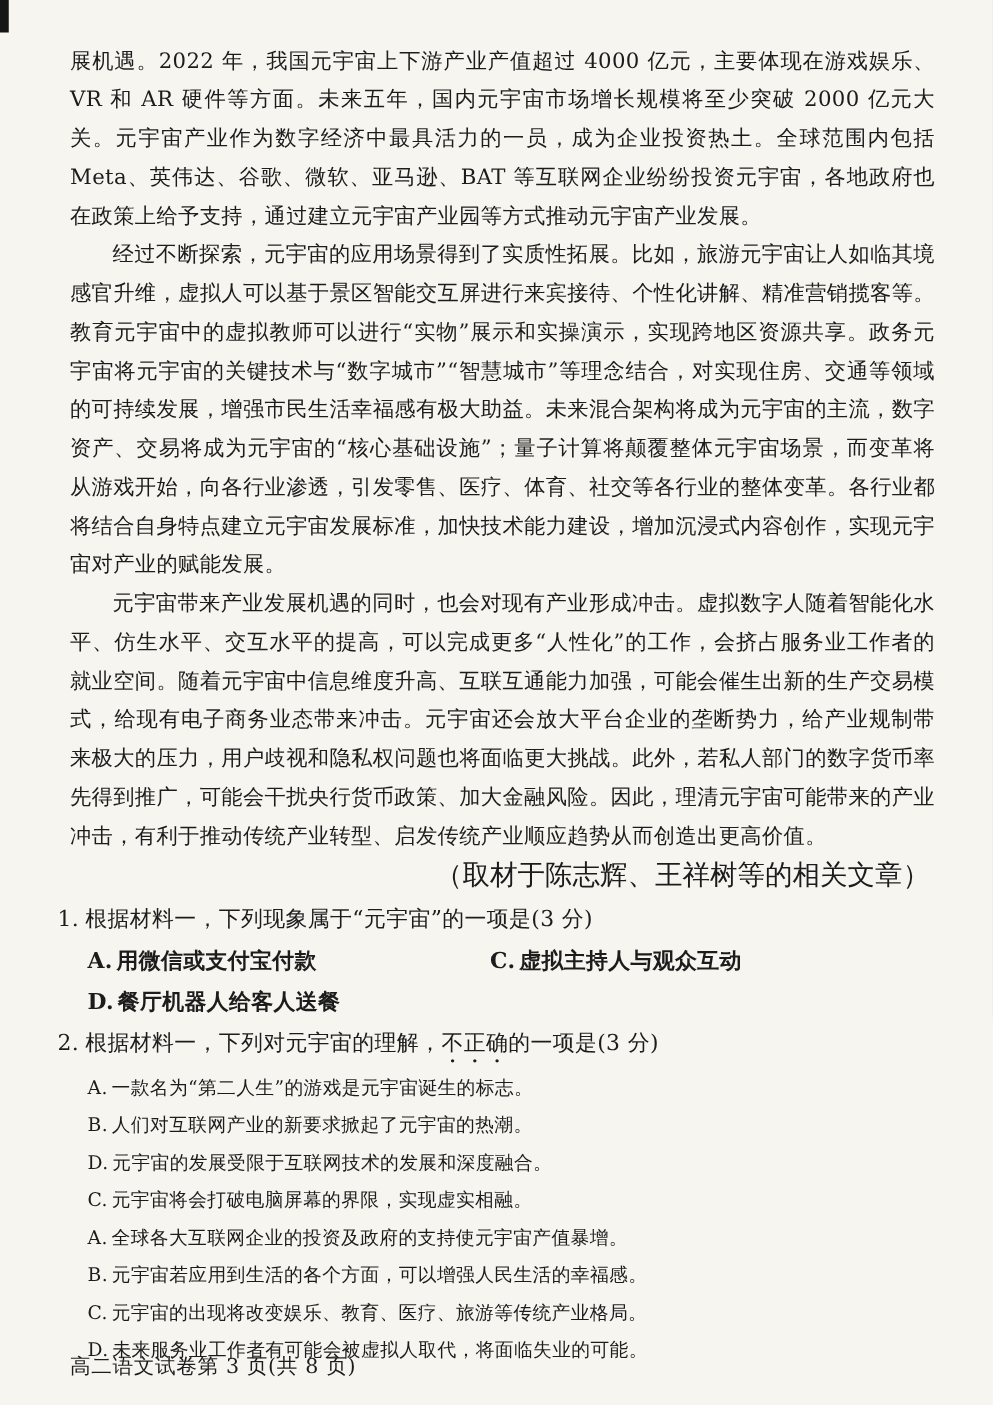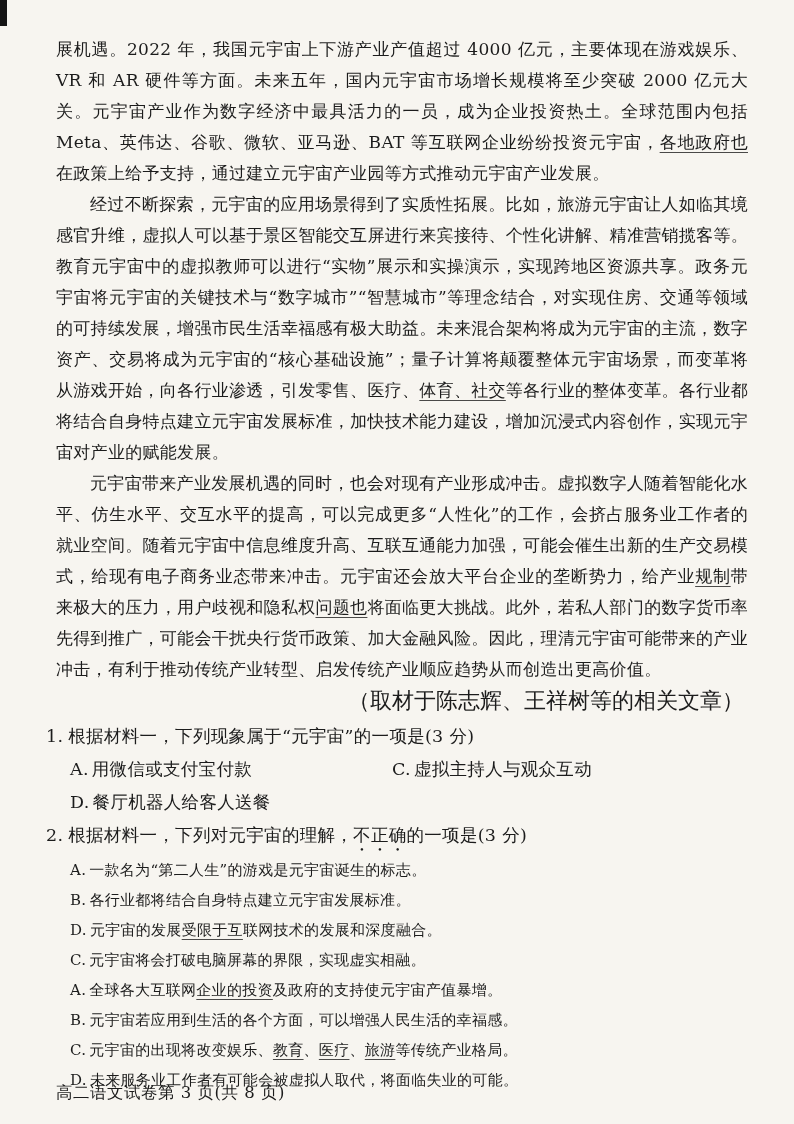--- a/index.html
+++ b/index.html
@@ -36,25 +36,25 @@
     font-size:15px;line-height:30px;letter-spacing:0.3px;
     white-space:nowrap;
   }
   .options.two-col{
     display:grid;
     grid-template-columns:322px 1fr;
   }
   .options.two-col .option{
     font-size:17.5px;line-height:33px;letter-spacing:0.3px;
     white-space:nowrap;
+    font-weight:bold;
   }
   .opt-label{margin-right:3px;}
   
   .u{
-    text-decoration:underline;
     text-decoration-thickness:1.2px;
     text-underline-offset:4px;
     text-decoration-color:rgba(30,30,30,0.8);
     margin-top:16px;
   }
   
   .em{
     -webkit-text-emphasis:filled dot;
     -webkit-text-emphasis-position:under right;
     text-emphasis:filled dot;
@@ -89,21 +89,21 @@
           <div class="options two-col">
             <div class="option"><span class="opt-label">A.</span><span>用微信或支付宝付款</span></div>
             <div class="option"><span class="opt-label">C.</span><span>虚拟主持人与观众互动</span></div>
             <div class="option"><span class="opt-label">D.</span><span>餐厅机器人给客人送餐</span></div>
           </div>
         </div>
         <div class="question">
           <div class="q-stem"><span class="q-num">2.</span><span>根据材料一，下列对元宇宙的理解，</span><span class="em">不正确</span><span>的一项是(3 分)</span></div>
           <div class="options one-col">
             <div class="option"><span class="opt-label">A.</span><span>一款名为“第二人生”的游戏是元宇宙诞生的标志。</span></div>
-            <div class="option"><span class="opt-label">B.</span><span>各行业都将结合自身特点建立元宇宙发展标准。</span></div>
+            <div class="option"><span class="opt-label">B.</span><span>人们对互联网产业的新要求掀起了元宇宙的热潮。</span></div>
             <div class="option"><span class="opt-label">D.</span><span>元宇宙的发展</span><span class="u">受限于互</span><span>联网技术的发展和深度融合。</span></div>
             <div class="option"><span class="opt-label">C.</span><span>元宇宙将会打破电脑屏幕的界限，实现虚实相融。</span></div>
           </div>
         </div>
         <div class="question">
           <div class="options one-col">
             <div class="option"><span class="opt-label">A.</span><span>全球各大互联网</span><span class="u">企业的投资</span><span>及政府的支持使元宇宙产值暴增。</span></div>
             <div class="option"><span class="opt-label">B.</span><span>元宇宙若应用到生活的各个方面，可以增强人民生活的幸福感。</span></div>
             <div class="option"><span class="opt-label">C.</span><span>元宇宙的出现将改变娱乐、</span><span class="u">教育</span><span>、</span><span class="u">医疗</span><span>、</span><span class="u">旅游</span><span>等传统产业格局。</span></div>
             <div class="option"><span class="opt-label">D.</span><span>未来服务业工作者有可能会被虚拟人取代，将面临失业的可能。</span></div>

